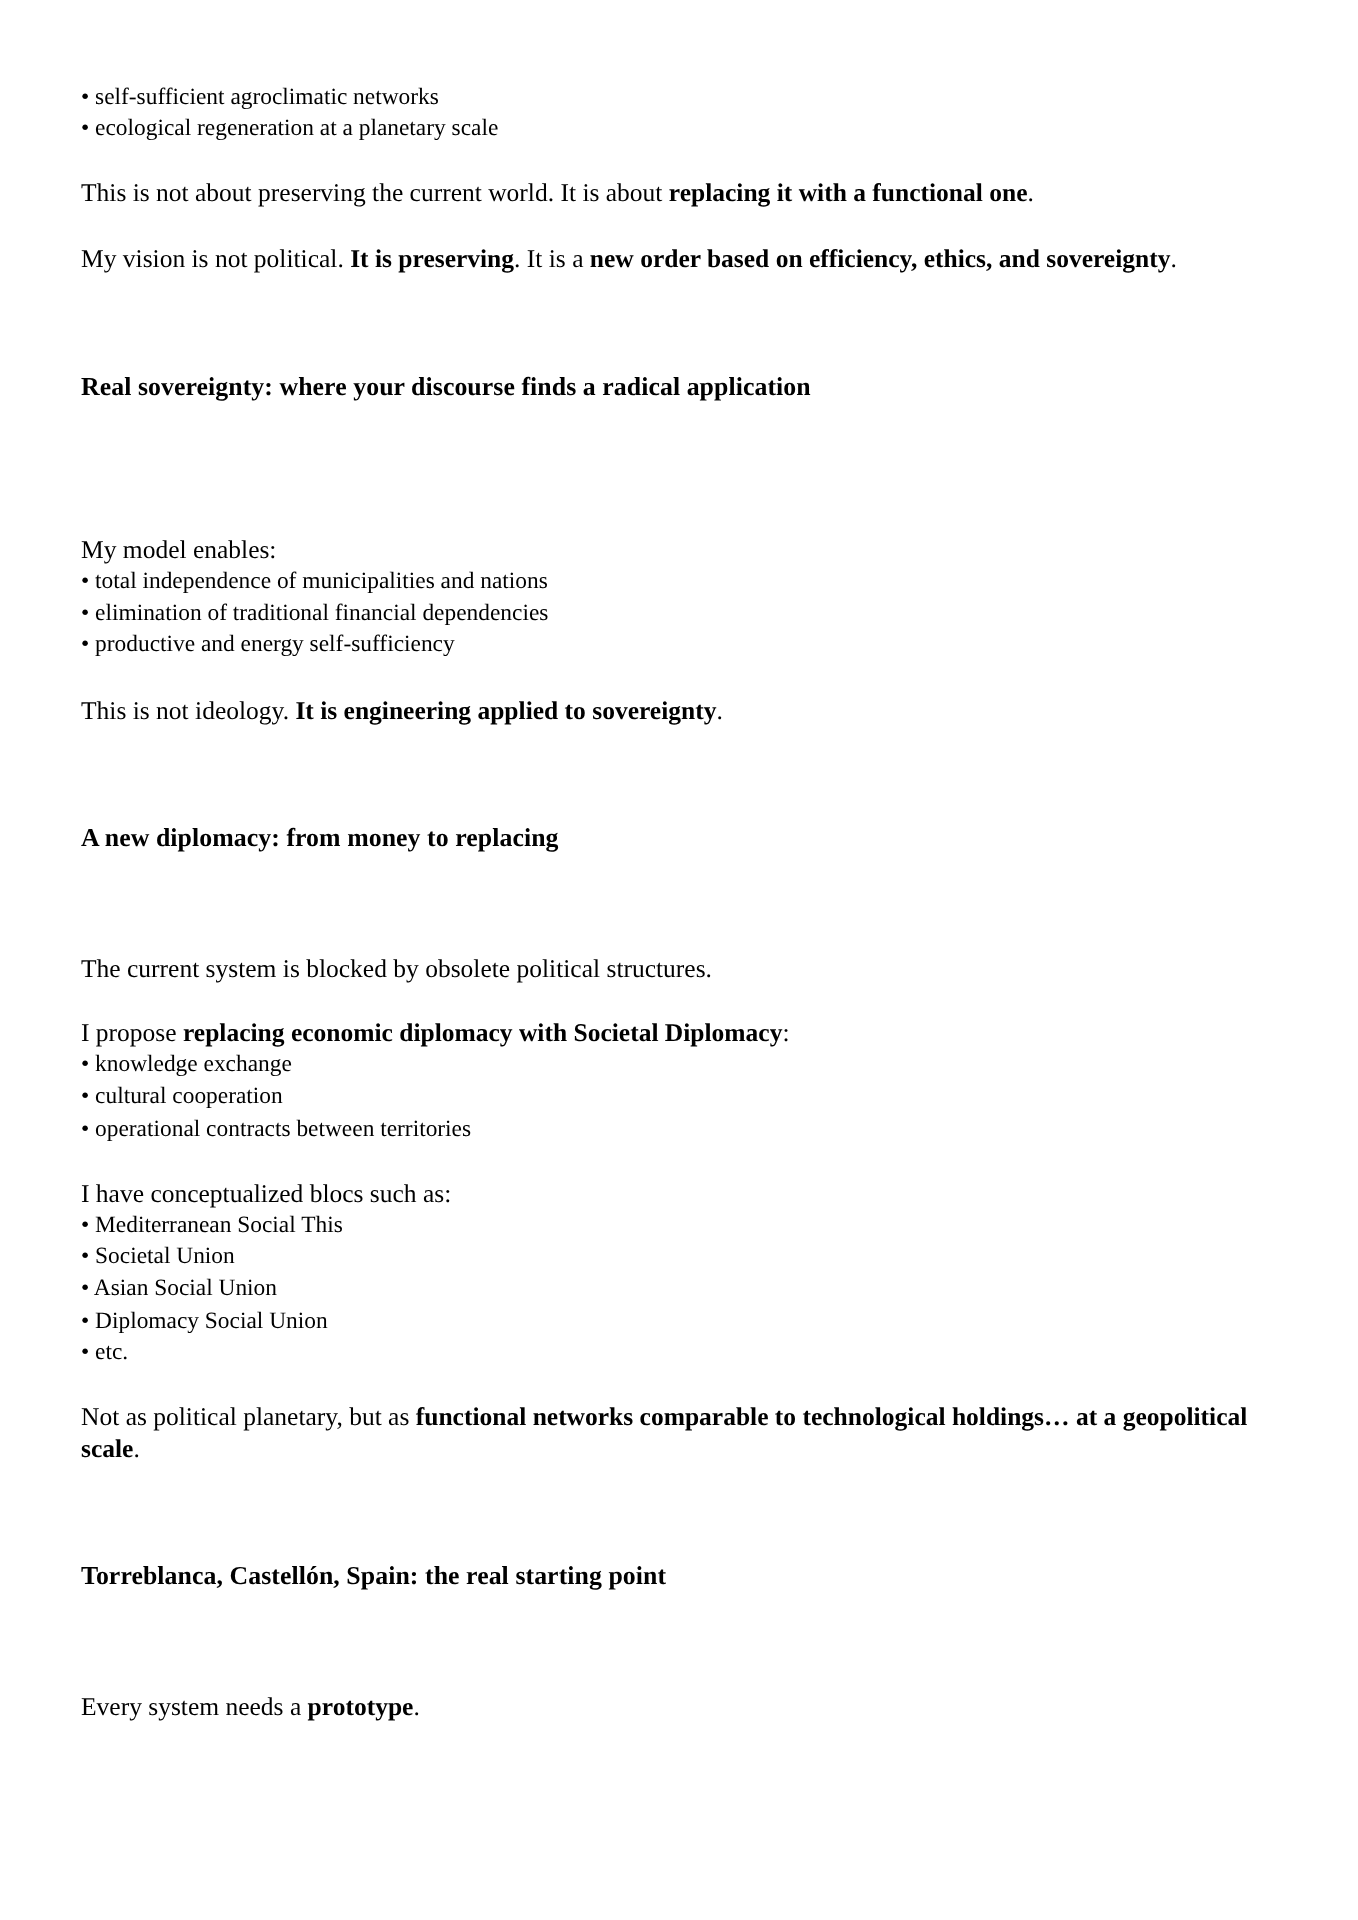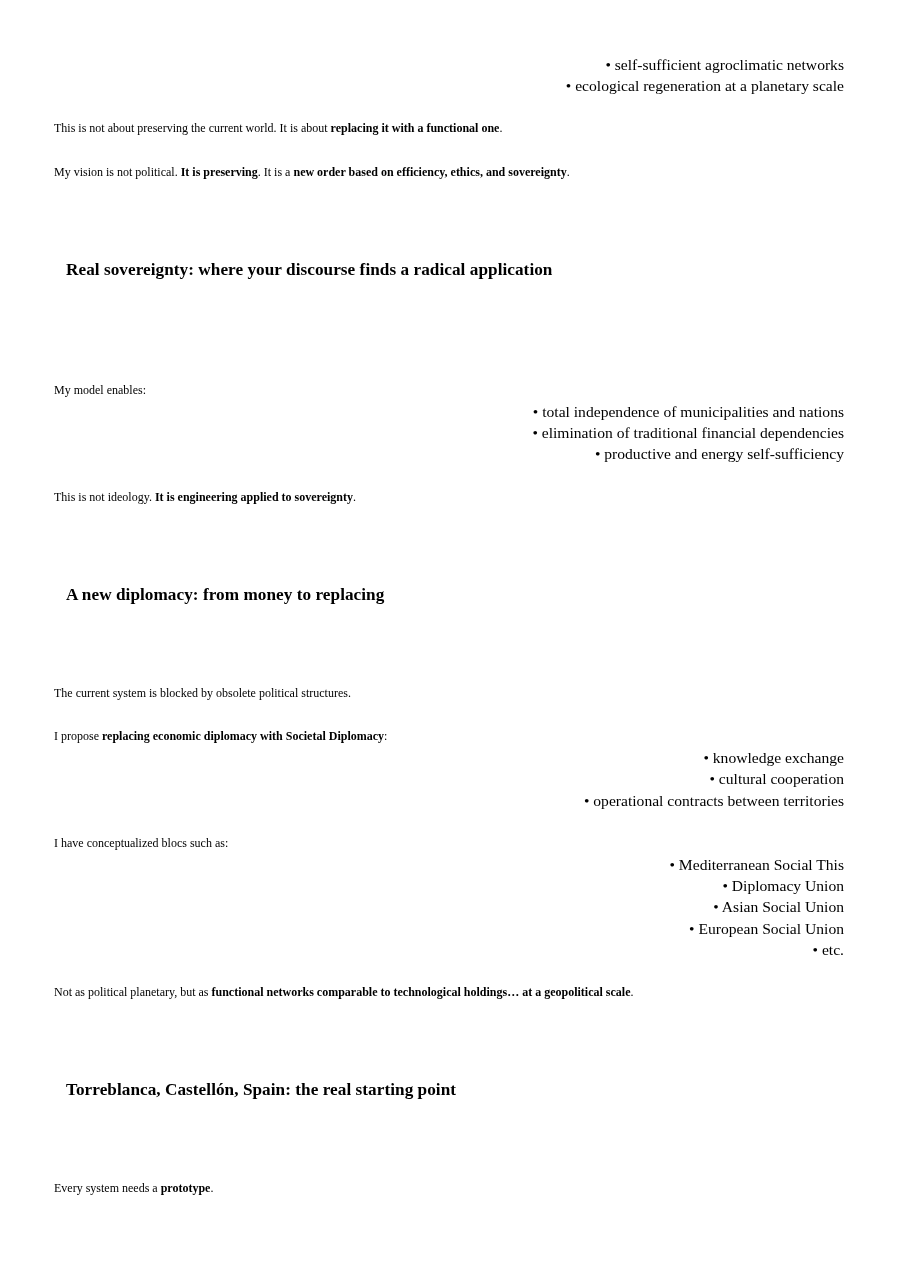--- a/index.html
+++ b/index.html
@@ -20,43 +20,42 @@
     height: 1280px;
     background: #ffffff;
   }
   .content {
     position: absolute;
     left: 54px;
     top: 54px;
     width: 790px;
   }
   .para {
-    font-size: 12px;
+    font-size: 17px;
     line-height: 21.2px;
     margin: 0;
     text-align: left;
   }
   .bullet-list {
     margin: 0;
     padding: 0;
     list-style: none;
-    text-align: right;
   }
   .bullet-list li {
     font-size: 15.6px;
     line-height: 21.2px;
     margin: 0;
     padding: 0;
     white-space: nowrap;
   }
   .heading {
     font-size: 17.2px;
     line-height: 21px;
     font-weight: bold;
-    margin: 12px;
+    margin: 0;
     letter-spacing: 0.05px;
   }
   b, strong { font-weight: bold; }
   .gap-md  { height: 22px; }
   .gap-hd-before { height: 64px; }
   .gap-hd-after  { height: 66px; }
   .gap-hd-after2 { height: 66px; }
 </style>
 </head>
 <body>
@@ -115,23 +114,23 @@
       <li><span>•</span> <span>cultural cooperation</span></li>
       <li><span>•</span> <span>operational contracts between territories</span></li>
     </ul>
 
     <div class="gap-md"></div>
 
     <p class="para"><span>I have conceptualized blocs such as:</span></p>
 
     <ul class="bullet-list">
       <li><span>•</span> <span>Mediterranean Social This</span></li>
-      <li><span>•</span> <span>Diplomacy Union</span></li>
+      <li><span>•</span> <span>Societal Union</span></li>
       <li><span>•</span> <span>Asian Social Union</span></li>
-      <li><span>•</span> <span>European Social Union</span></li>
+      <li><span>•</span> <span>Diplomacy Social Union</span></li>
       <li><span>•</span> <span>etc.</span></li>
     </ul>
 
     <div class="gap-md"></div>
 
     <p class="para"><span>Not as political planetary, but as </span><b>functional networks comparable to technological holdings… at a geopolitical scale</b><span>.</span></p>
 
     <div class="gap-hd-before"></div>
 
     <h2 class="heading">Torreblanca, Castellón, Spain: the real starting point</h2>

